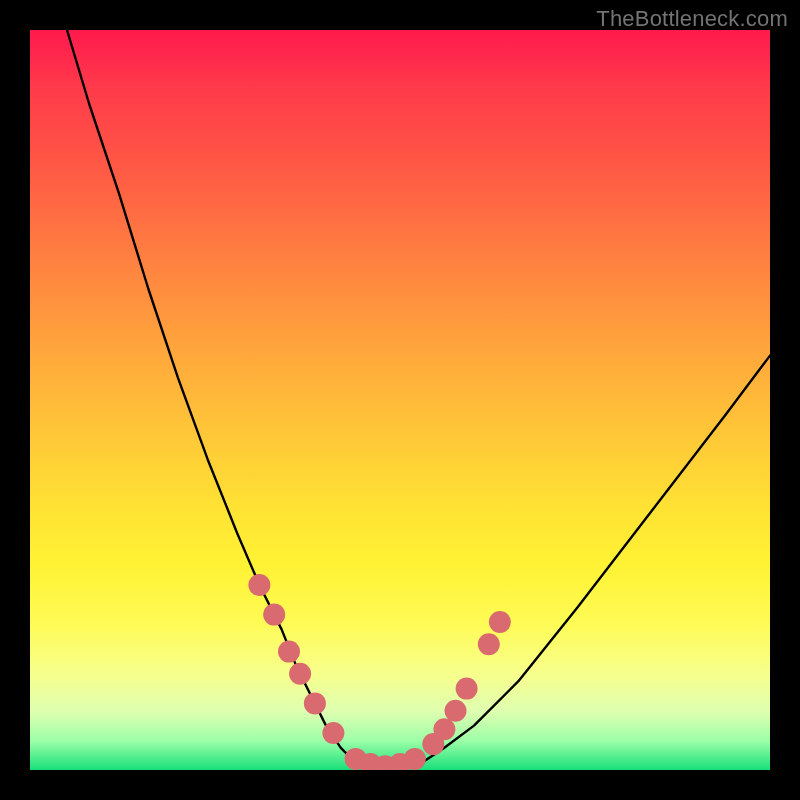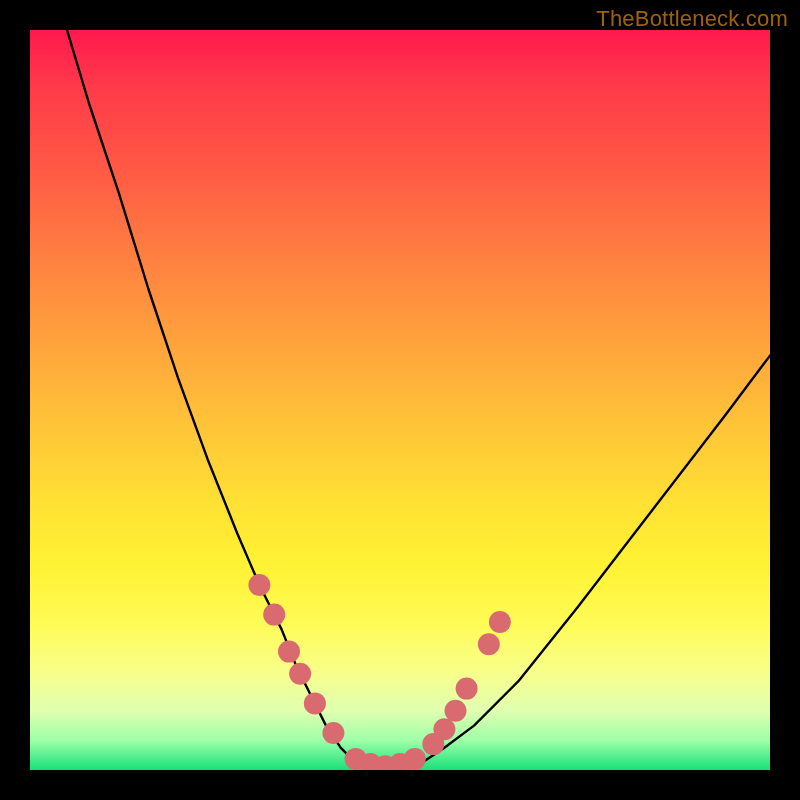--- a/index.html
+++ b/index.html
@@ -40,21 +40,21 @@
       #f7ff8c 87%,
       #dfffb0 92%,
       #9effa8 96%,
       #18e07a 100%
     );
   }
   .watermark {
     position: absolute;
     top: 6px;
     right: 12px;
-    color: #a16207;
+    color: #737373;
     font-size: 22px;
     font-weight: 500;
     letter-spacing: 0.2px;
     user-select: none;
     margin-left: 36px;
   }
   svg.overlay {
     position: absolute;
     left: 0;
     top: 0;

